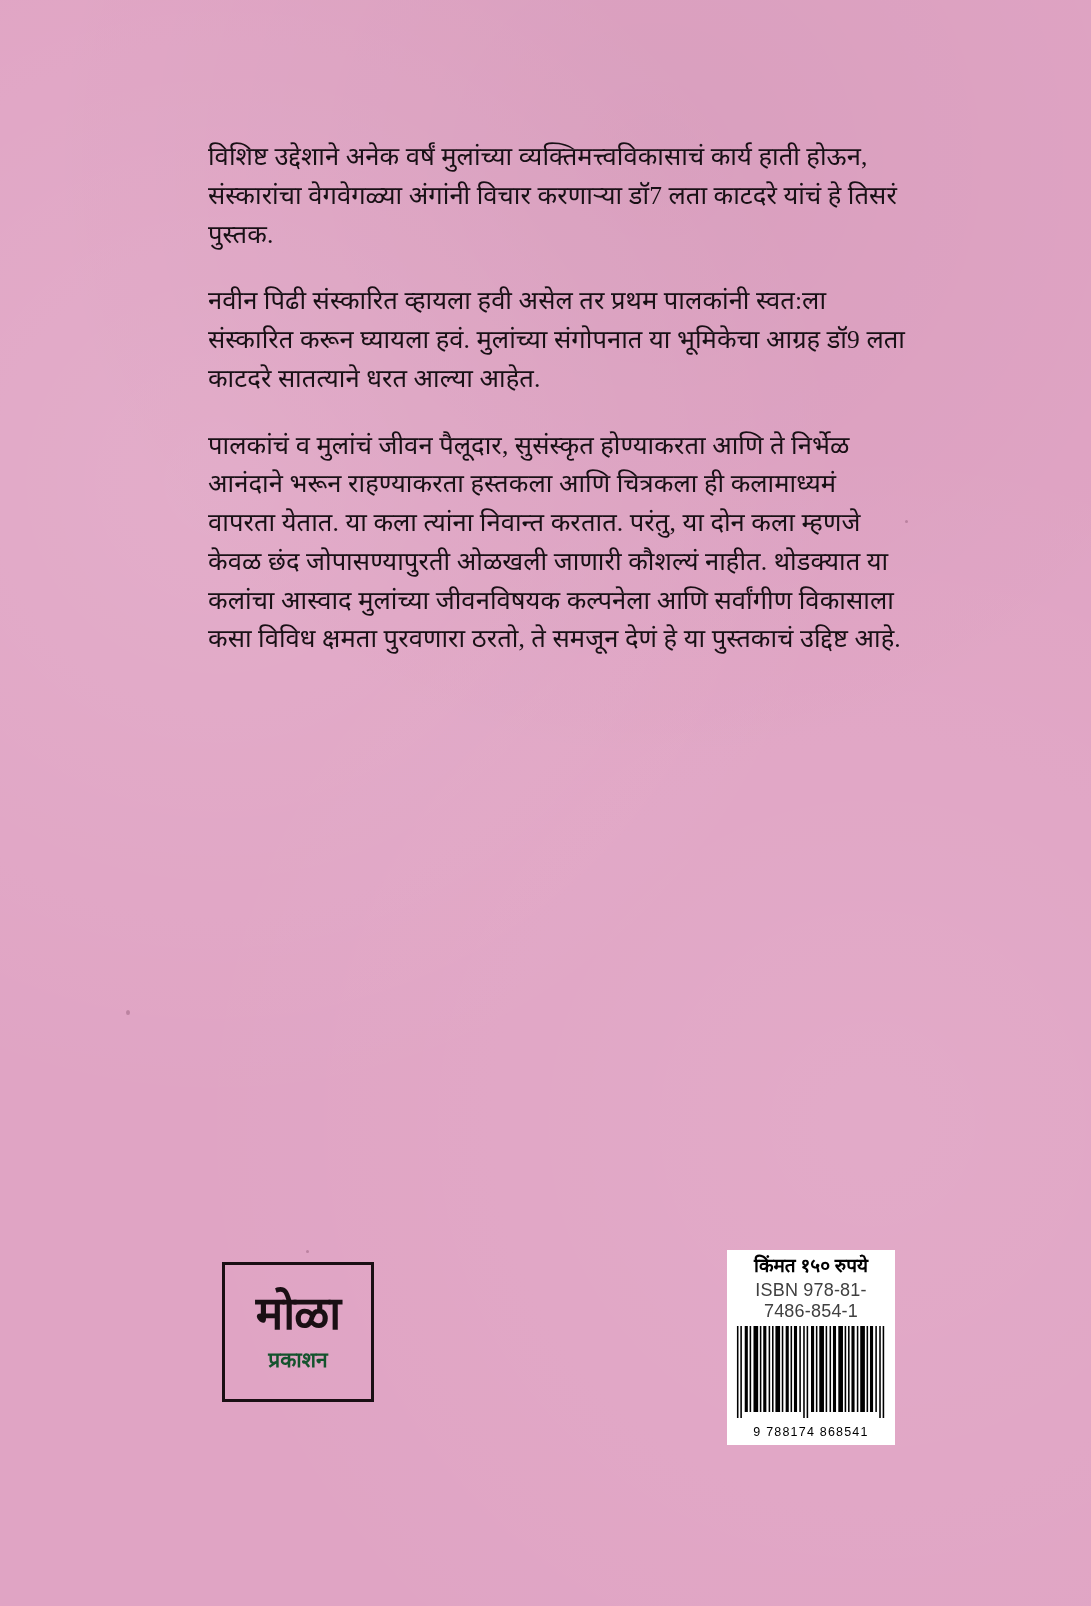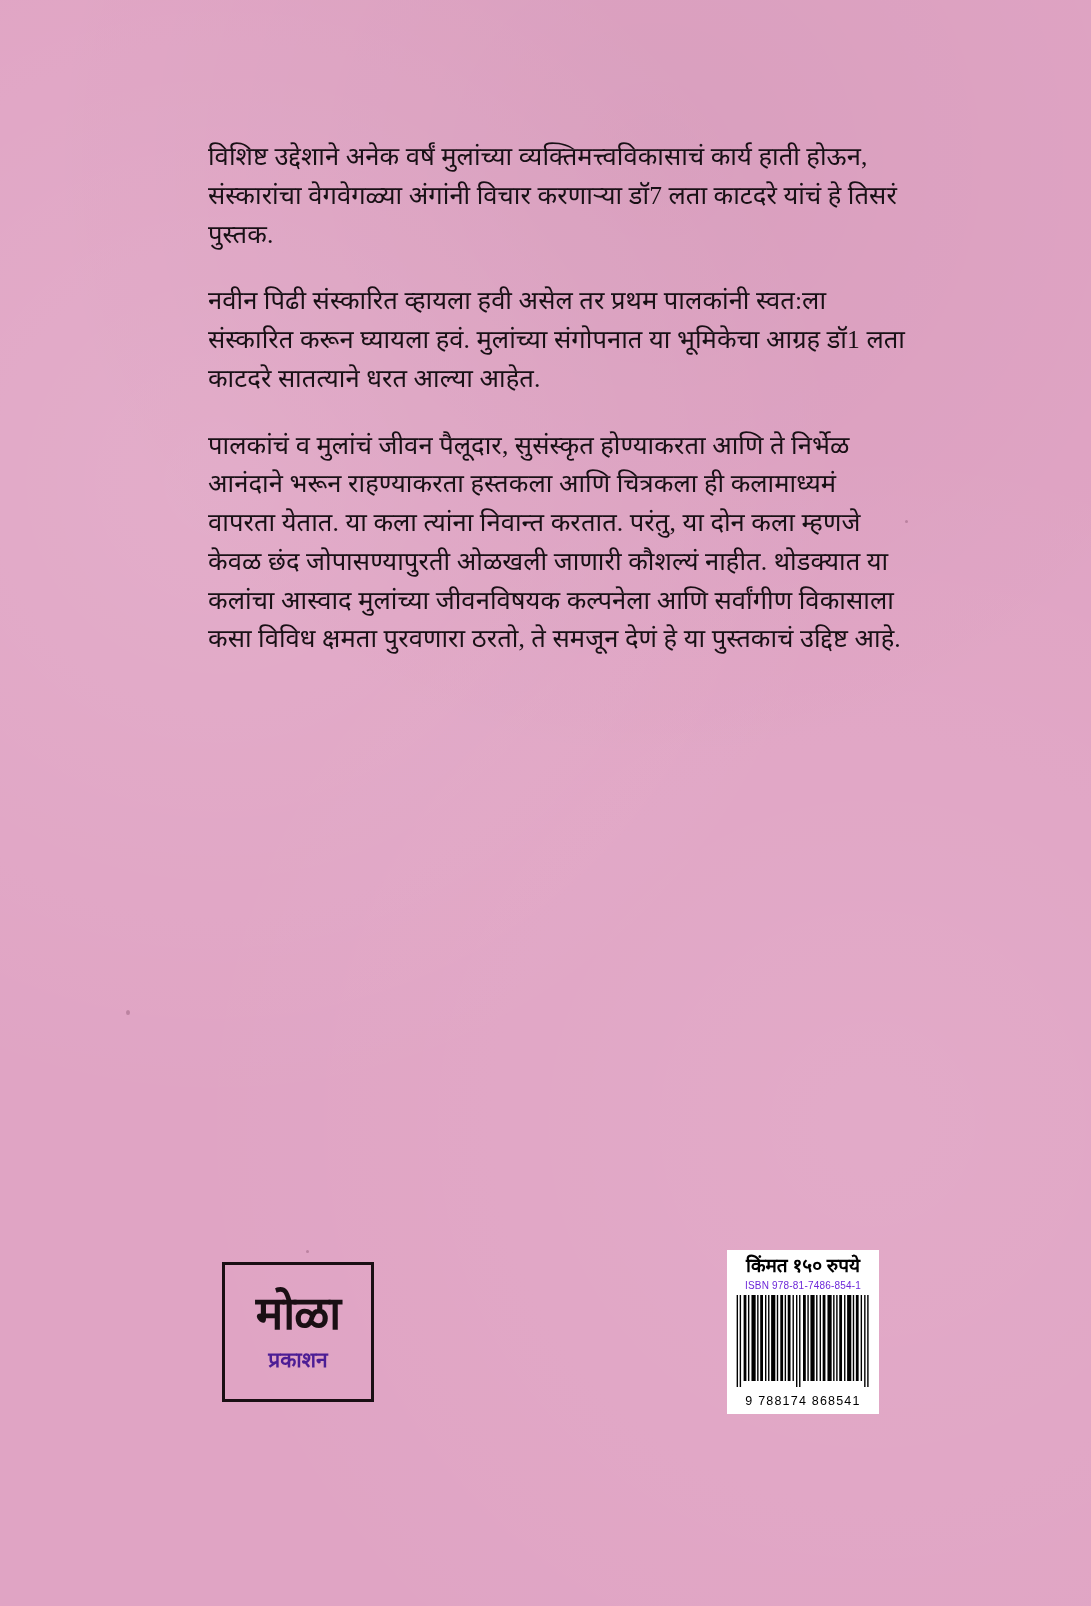--- a/index.html
+++ b/index.html
@@ -63,48 +63,48 @@
     line-height: 1;
     color: #1a0f14;
     font-weight: bold;
     letter-spacing: -1px;
     font-family: "Liberation Serif", serif;
     text-align: right;
   }
   .publisher-logo .stamp .pubname {
     margin-top: 8px;
     font-size: 21px;
-    color: #4c1d95;
+    color: #14532d;
     font-weight: bold;
     font-family: "Liberation Serif", serif;
   }
 
   
   .barcode-block {
     position: absolute;
     left: 727px;
     top: 1250px;
-    width: 152px;
+    width: 168px;
     background: #ffffff;
     border: 1px solid #ffffff;
     padding: 4px 6px 5px 6px;
     box-sizing: border-box;
     text-align: center;
   }
   .barcode-block .price {
     font-size: 19px;
     font-weight: bold;
     color: #000;
     line-height: 1.2;
     margin-bottom: 2px;
     font-family: "Liberation Serif", serif;
   }
   .barcode-block .isbn {
-    font-size: 10px;
-    color: #6d28d9;
+    font-size: 18px;
+    color: #404040;
     letter-spacing: 0.2px;
     margin-bottom: 4px;
     font-family: "Liberation Sans", sans-serif;
   }
   .barcode-bars {
     height: 92px;
     width: 100%;
     display: block;
   }
   .barcode-block .digits {
@@ -125,21 +125,21 @@
 <body>
 
 <div class="paper-texture"></div>
 
 <div class="speck" style="left:126px; top:1010px; width:4px; height:5px;"></div>
 <div class="speck" style="left:306px; top:1250px; width:3px; height:3px;"></div>
 <div class="speck" style="left:905px; top:520px; width:3px; height:3px;"></div>
 
 <div class="blurb">
   <p>विशिष्ट उद्देशाने अनेक वर्षं मुलांच्या व्यक्तिमत्त्वविकासाचं कार्य हाती होऊन, संस्कारांचा वेगवेगळ्या अंगांनी विचार करणाऱ्या डॉ7 लता काटदरे यांचं हे तिसरं पुस्तक.</p>
-  <p>नवीन पिढी संस्कारित व्हायला हवी असेल तर प्रथम पालकांनी स्वत:ला संस्कारित करून घ्यायला हवं. मुलांच्या संगोपनात या भूमिकेचा आग्रह डॉ1 लता काटदरे सातत्याने धरत आल्या आहेत.</p>
+  <p>नवीन पिढी संस्कारित व्हायला हवी असेल तर प्रथम पालकांनी स्वत:ला संस्कारित करून घ्यायला हवं. मुलांच्या संगोपनात या भूमिकेचा आग्रह डॉ9 लता काटदरे सातत्याने धरत आल्या आहेत.</p>
   <p>पालकांचं व मुलांचं जीवन पैलूदार, सुसंस्कृत होण्याकरता आणि ते निर्भेळ आनंदाने भरून राहण्याकरता हस्तकला आणि चित्रकला ही कलामाध्यमं वापरता येतात. या कला त्यांना निवान्त करतात. परंतु, या दोन कला म्हणजे केवळ छंद जोपासण्यापुरती ओळखली जाणारी कौशल्यं नाहीत. थोडक्यात या कलांचा आस्वाद मुलांच्या जीवनविषयक कल्पनेला आणि सर्वांगीण विकासाला कसा विविध क्षमता पुरवणारा ठरतो, ते समजून देणं हे या पुस्तकाचं उद्दिष्ट आहे.</p>
 </div>
 
 <div class="publisher-logo">
   <div class="stamp">
     <div class="mark">मोळा</div>
     <div class="pubname">प्रकाशन</div>
   </div>
 </div>
 

